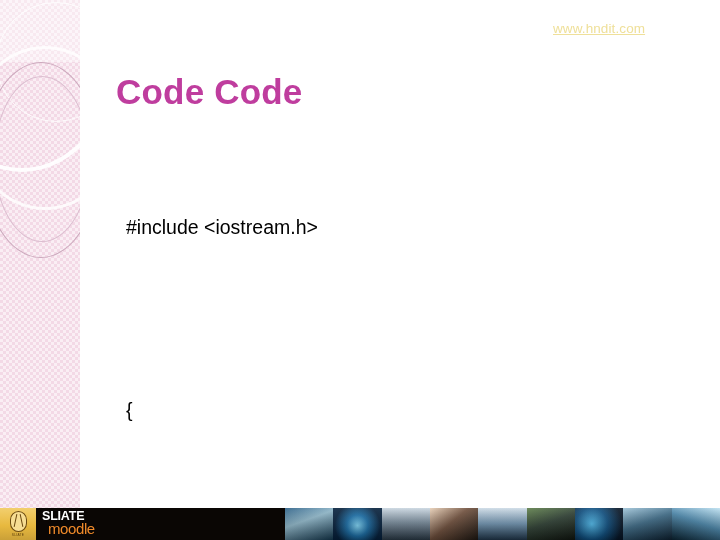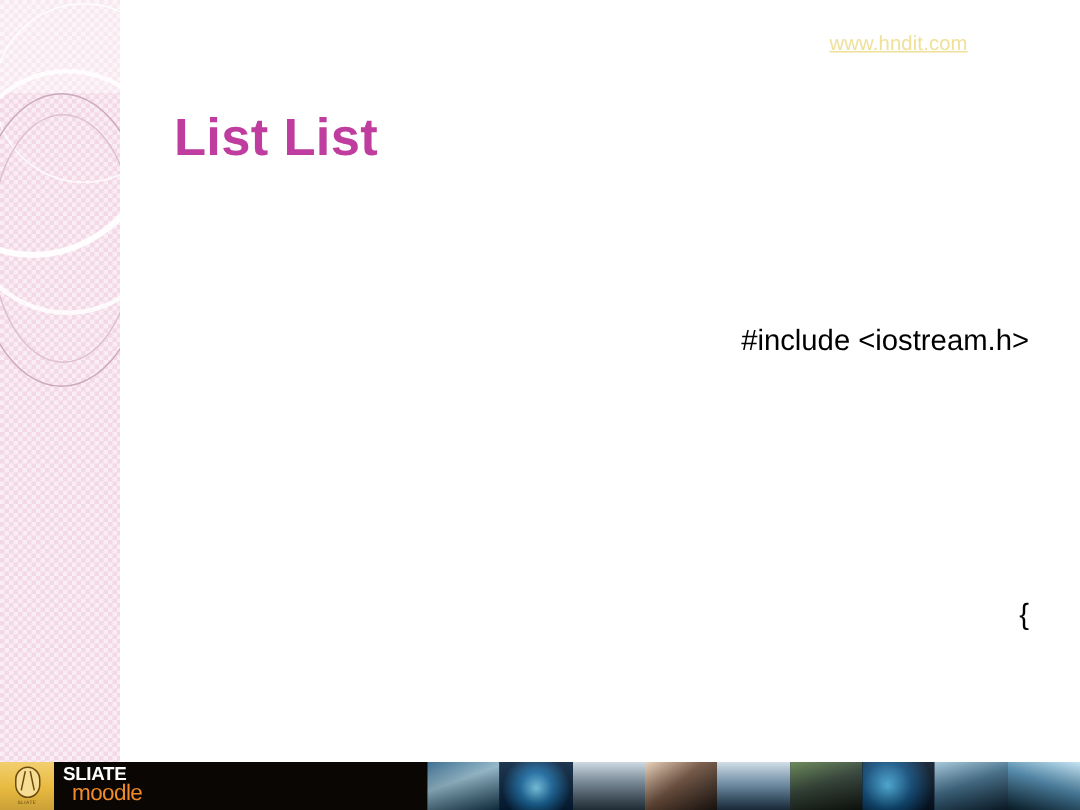--- a/index.html
+++ b/index.html
@@ -112,21 +112,21 @@
   .code-block {
     position: absolute;
     left: 126px;
     top: 150px;
     width: 560px;
     color: #000000;
     font-size: 19.5px;
     line-height: 31px;
     white-space: pre;
   }
-  .code-line { white-space: pre; text-align: right; }
+  .code-line { white-space: pre; }
   .code-gap { height: 28px; }
 
   
   .footer {
     position: absolute;
     left: 0;
     top: 508px;
     width: 720px;
     height: 32px;
     background: #0a0604;
@@ -229,21 +229,21 @@
     <div class="sidebar-light-top"></div>
     <div class="ring ring-white-big"></div>
     <div class="ring ring-faint"></div>
     <div class="ring ring-outer-dark"></div>
     <div class="ring ring-inner-dark"></div>
     <div class="ring ring-white-small"></div>
   </div>
 
   <a class="site-url" href="#">www.hndit.com</a>
 
-  <h1 class="slide-title">List List</h1>
+  <h1 class="slide-title">Code Code</h1>
 
   <div class="code-block">
     <div class="code-line">#include &lt;iostream.h&gt;</div>
     <div class="code-gap"></div>
     <div class="code-line">{</div>
     
     
     
     
     

